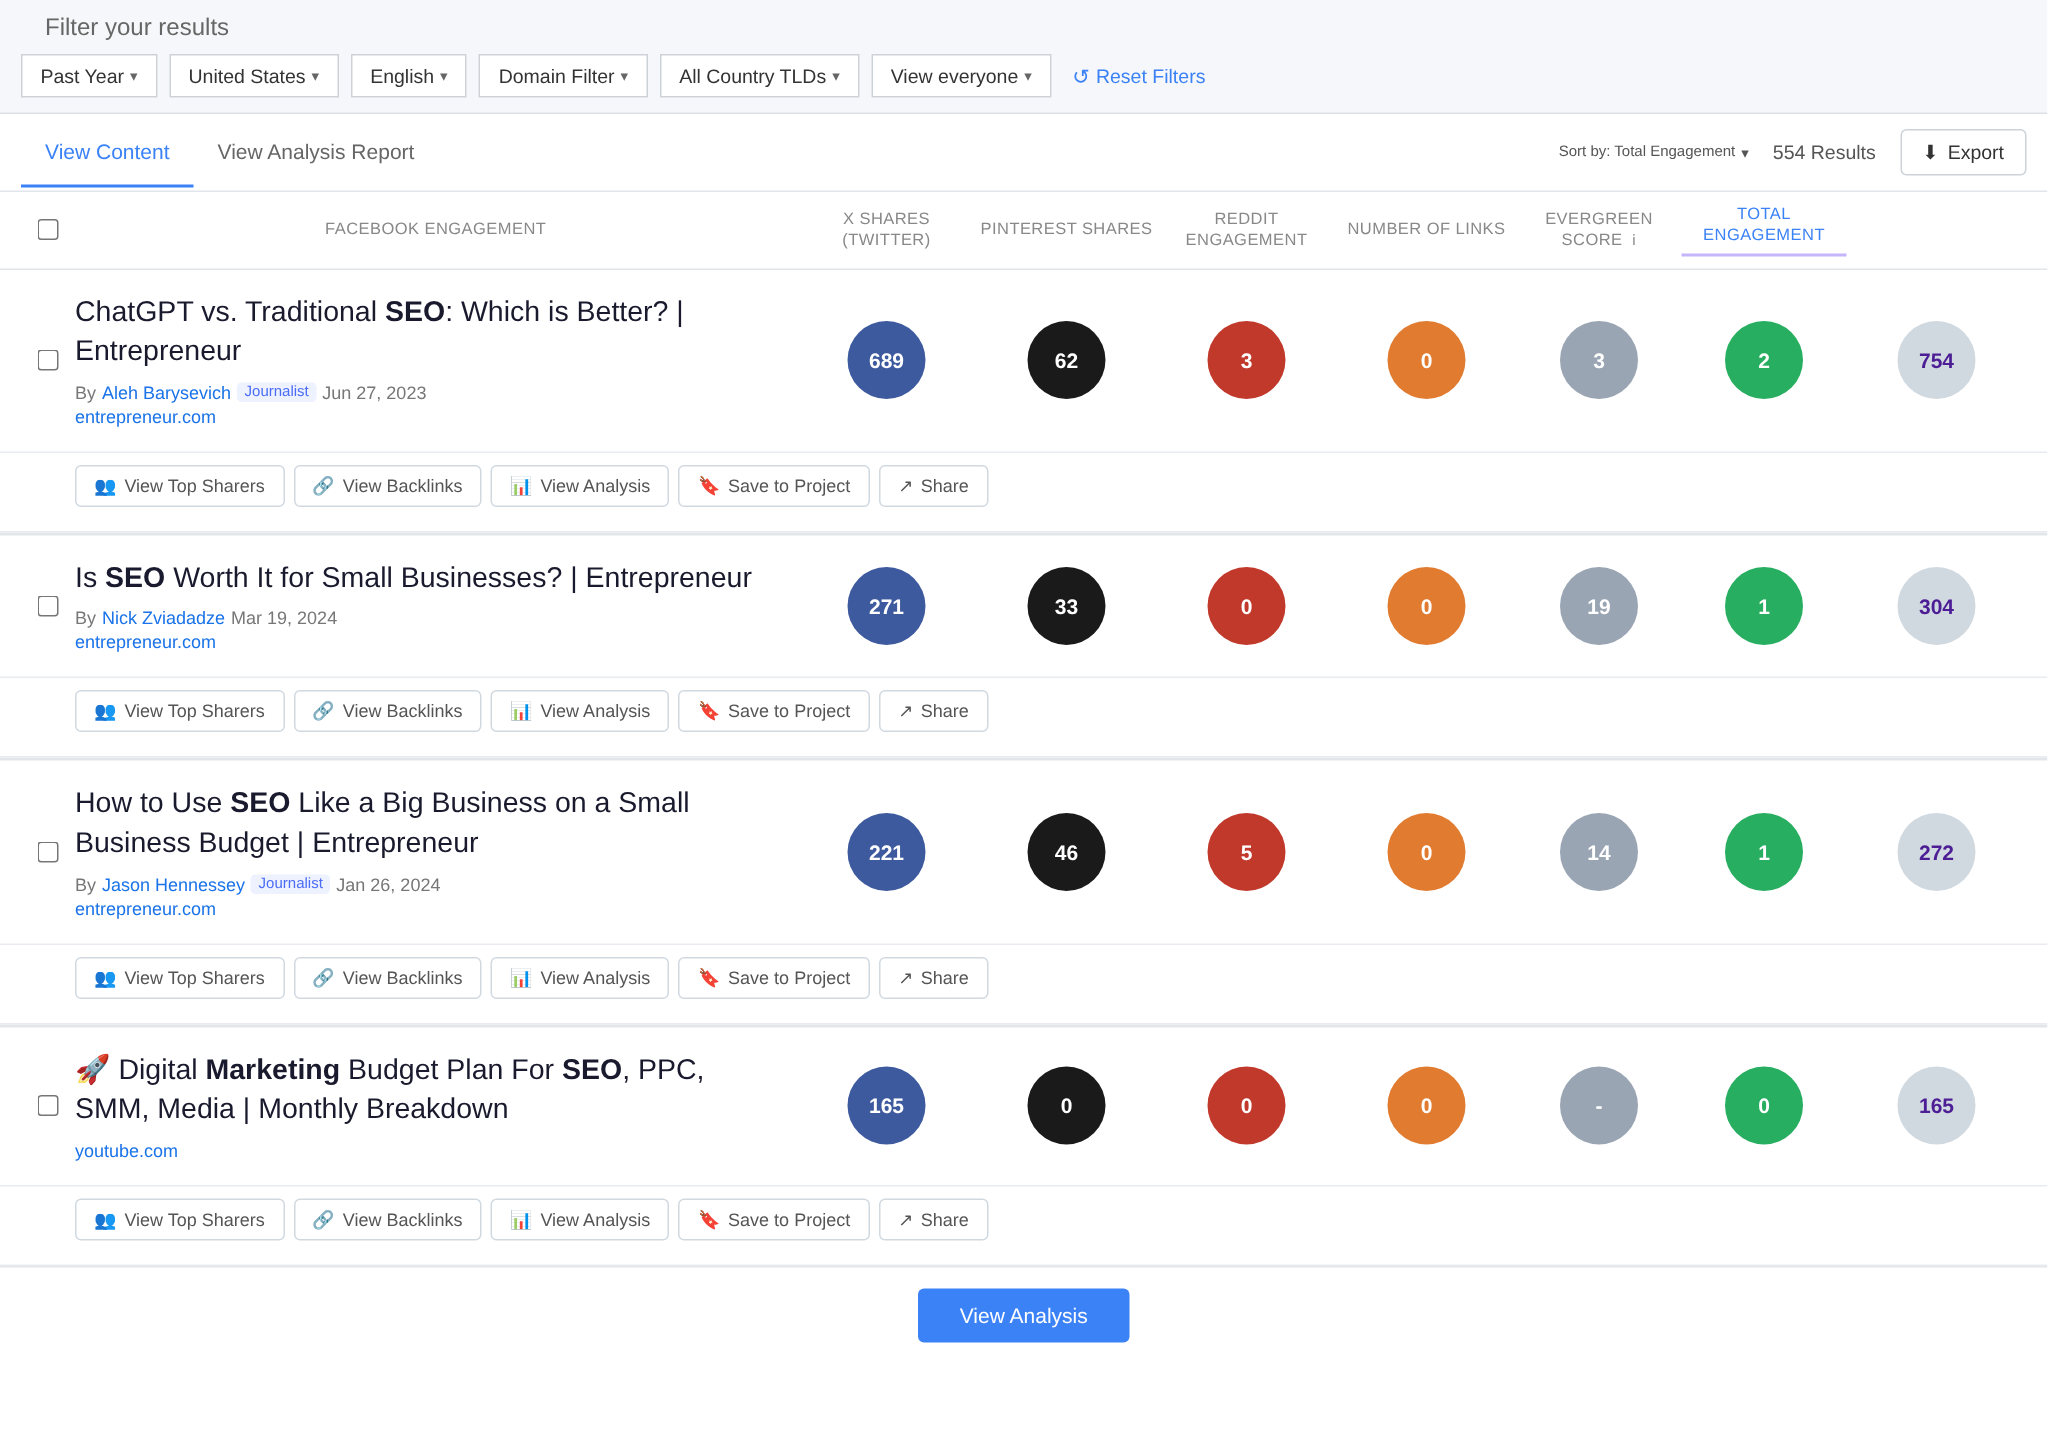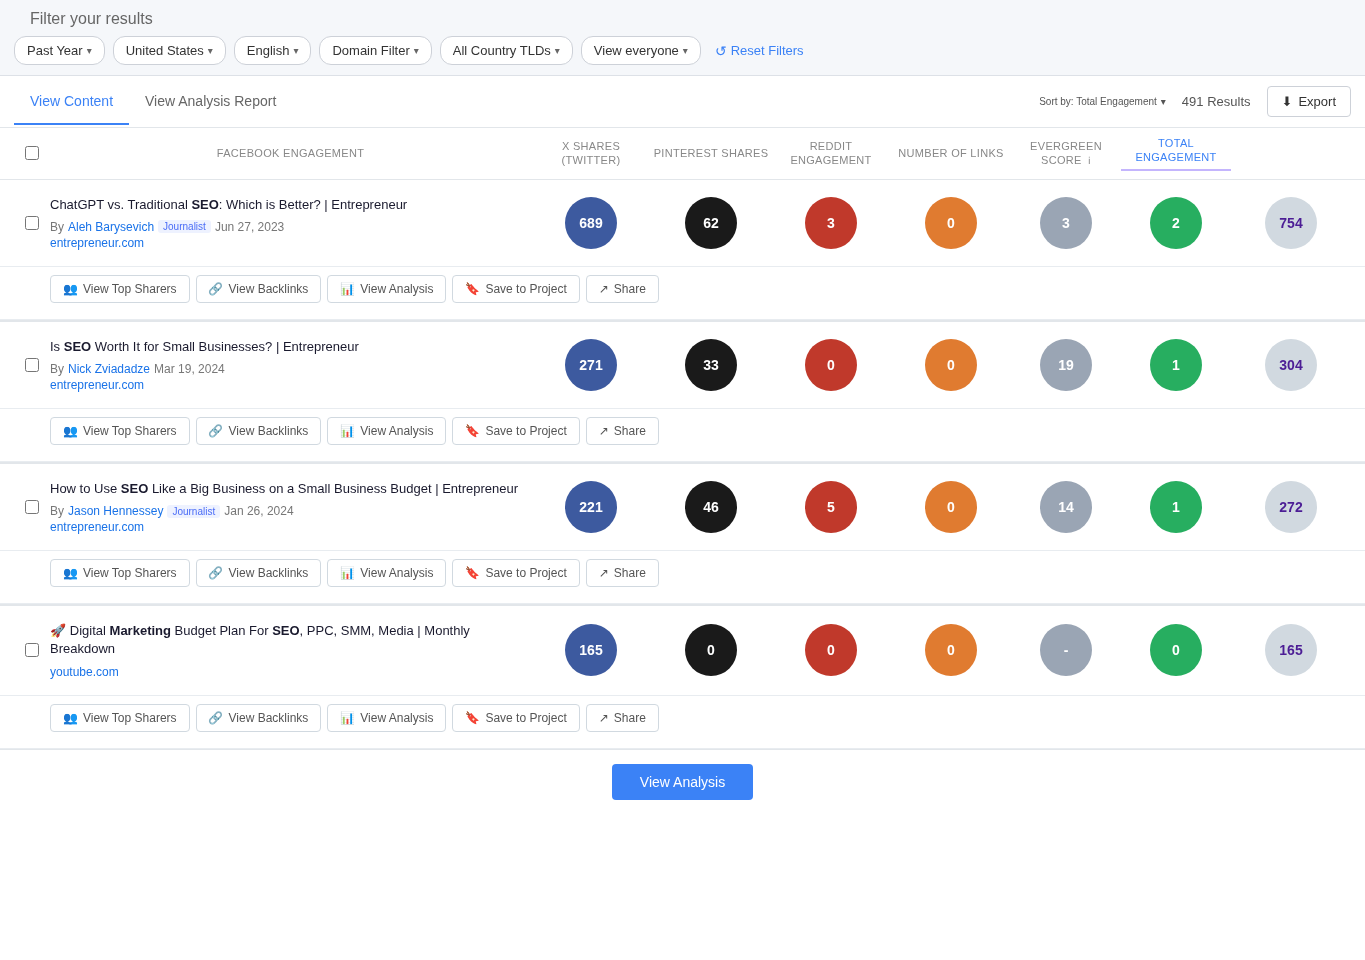--- a/index.html
+++ b/index.html
@@ -1,42 +1,42 @@
 <!DOCTYPE html>
 <html><head>
   <meta charset="utf-8">
   <style>
     * { box-sizing: border-box; margin: 0; padding: 0; }
     body { font-family: -apple-system, BlinkMacSystemFont, 'Segoe UI', Arial, sans-serif; font-size: 13px; background: #fff; color: #333; }
 
     .filter-bar { background: #f5f7fa; border-bottom: 1px solid #dde1e7; padding: 10px 14px; }
     .filter-label { font-size: 16px; color: #666; margin-bottom: 8px; margin-left: 16px; }
     .filter-buttons { display: flex; gap: 8px; flex-wrap: wrap; align-items: center; }
-    .filter-btn { background: #fff; border: 1px solid #cdd1d8; border-radius: 12px; padding: 6px 12px; font-size: 13px; color: #333; cursor: pointer; display: flex; align-items: center; gap: 4px; white-space: nowrap; }
+    .filter-btn { background: #fff; border: 1px solid #cdd1d8; border-radius: 0; padding: 6px 12px; font-size: 13px; color: #333; cursor: pointer; display: flex; align-items: center; gap: 4px; white-space: nowrap; }
     .filter-btn .chevron { font-size: 10px; color: #666; }
     .reset-btn { background: none; border: none; color: #3b82f6; font-size: 13px; cursor: pointer; display: flex; align-items: center; gap: 4px; margin-left: 6px; }
 
     .tabs-row { display: flex; align-items: center; border-bottom: 1px solid #e2e6ea; padding: 0 14px; justify-content: space-between; }
     .tabs { display: flex; gap: 0; }
     .tab { padding: 14px 16px; font-size: 14px; cursor: pointer; color: #666; border-bottom: 2px solid transparent; margin-bottom: -1px; }
     .tab.active { color: #3b82f6; border-bottom-color: #3b82f6; font-weight: 500; }
     .tab-right { display: flex; align-items: center; gap: 16px; padding: 10px 0; }
     .sort-by { font-size: 10px; color: #555; display: flex; align-items: center; gap: 4px; cursor: pointer; }
     .results-count { font-size: 13px; color: #555; }
     .export-btn { background: #fff; border: 1px solid #cdd1d8; border-radius: 4px; padding: 7px 14px; font-size: 13px; color: #333; cursor: pointer; display: flex; align-items: center; gap: 6px; }
 
     .table-header { display: grid; grid-template-columns: 36px 1fr 120px 120px 120px 120px 110px 110px 120px; align-items: center; padding: 8px 14px; background: #fff; border-bottom: 1px solid #e2e6ea; }
     .col-header { font-size: 11px; color: #888; text-align: center; text-transform: uppercase; letter-spacing: 0.3px; line-height: 1.3; }
     .col-header.active-sort { color: #3b82f6; border-bottom: 2px solid #c4b5fd; padding-bottom: 4px; }
     .col-header-left { text-align: left; }
 
     .content-row { display: grid; grid-template-columns: 36px 1fr 120px 120px 120px 120px 110px 110px 120px; align-items: center; padding: 16px 14px; border-bottom: 1px solid #e8ecf0; }
 
     .article-info { padding-right: 12px; }
-    .article-title { font-size: 13px; color: #1a1a2e; line-height: 1.4; margin-bottom: 6px; }
+    .article-title { font-size: 19px; color: #1a1a2e; line-height: 1.4; margin-bottom: 6px; }
     .article-title strong { font-weight: 700; color: #1a1a2e; }
     .article-meta { font-size: 12px; color: #777; margin-bottom: 2px; display: flex; align-items: center; gap: 4px; flex-wrap: wrap; }
     .article-meta a { color: #1a73e8; text-decoration: none; }
     .article-domain { font-size: 12px; color: #1a73e8; }
     .journalist-badge { background: #eef2ff; color: #4a6cf7; font-size: 10px; padding: 1px 5px; border-radius: 3px; }
 
     .metric-cell { display: flex; justify-content: center; align-items: center; }
     .metric-circle { border-radius: 50%; width: 52px; height: 52px; display: flex; align-items: center; justify-content: center; font-size: 14px; font-weight: 700; color: #fff; }
     .metric-circle.blue { background: #3d5a9f; }
     .metric-circle.black { background: #1a1a1a; }
@@ -102,21 +102,21 @@
     </div>
     <div class="tab">
       <span>View Analysis Report</span>
     </div>
   </div>
   <div class="tab-right">
     <div class="sort-by">
       <span>Sort by: Total Engagement</span>
       <span>▾</span>
     </div>
-    <div class="results-count">491 Results</div>
+    <div class="results-count">554 Results</div>
     <button class="export-btn">
       <span>⬇</span>
       <span>Export</span>
     </button>
   </div>
 </div>
 
 <div class="table-header">
   <div class="checkbox-cell">
     <input type="checkbox" style="">

